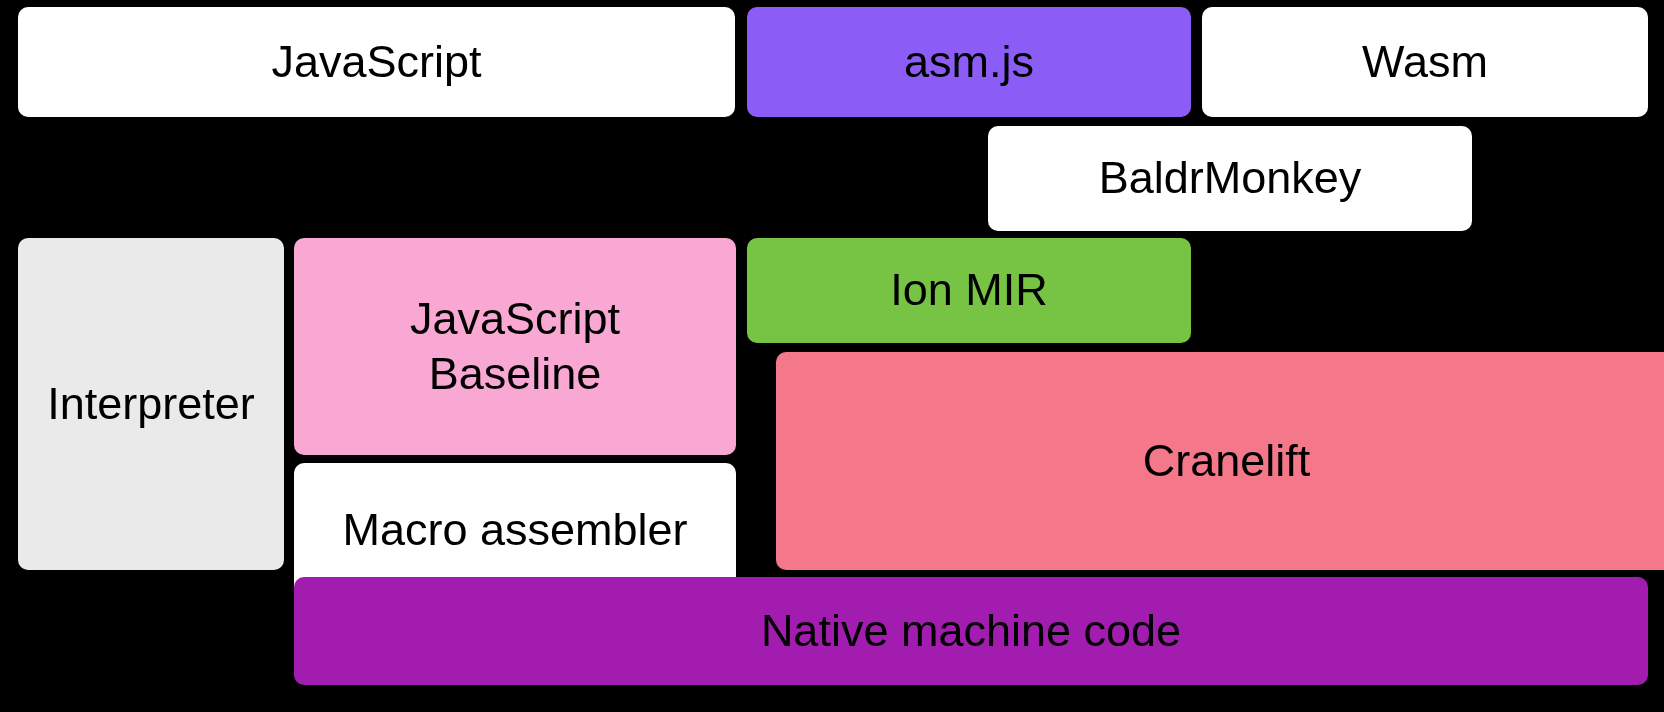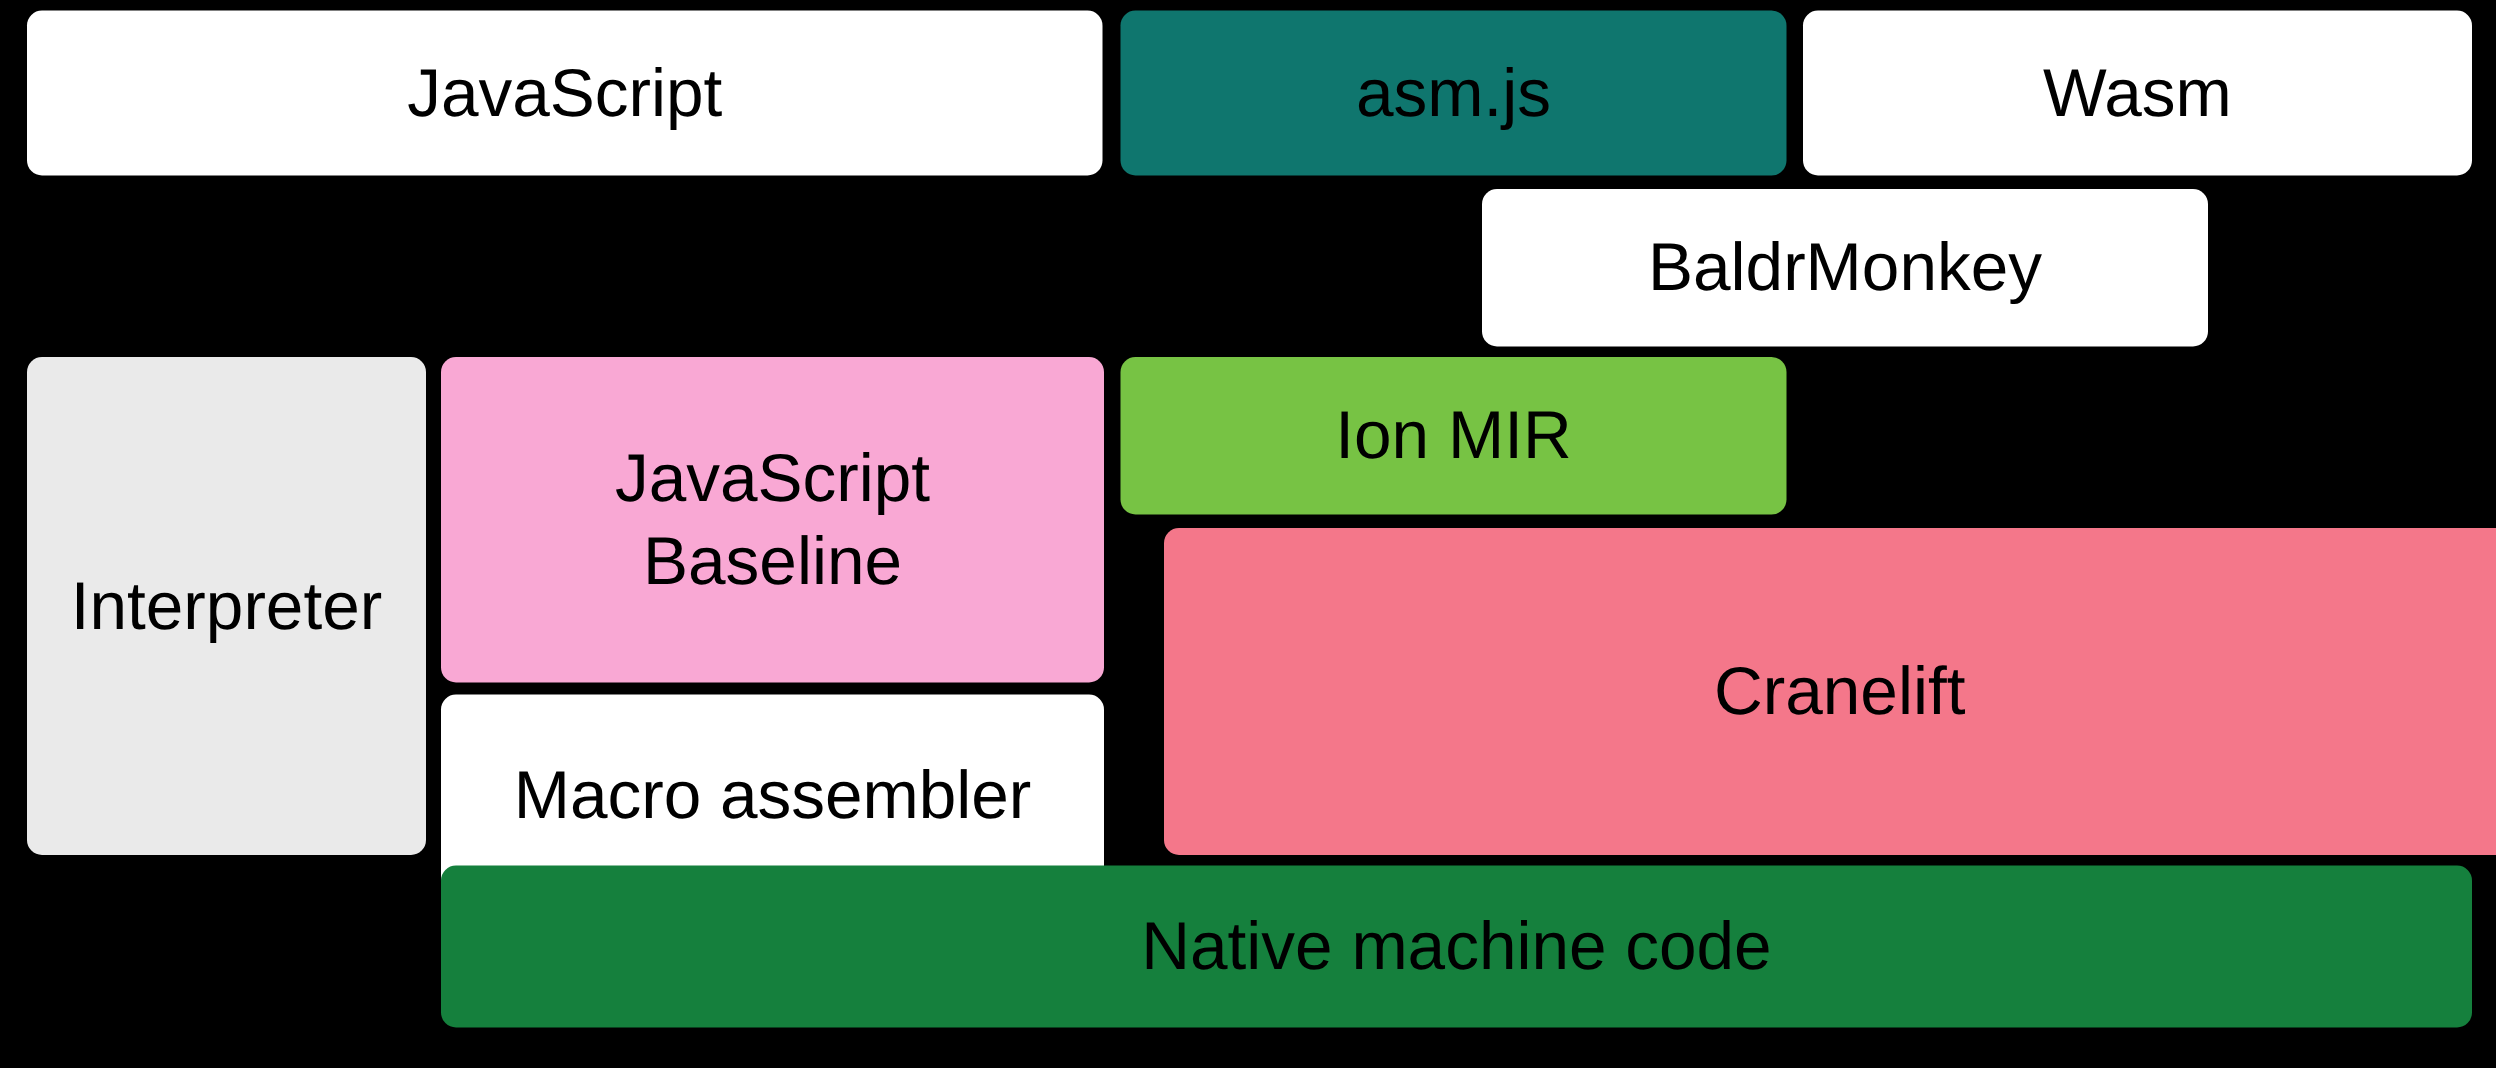--- a/index.html
+++ b/index.html
@@ -45,21 +45,21 @@
 </style>
 </head>
 <body>
 
 <div class="canvas">
 
   <div class="box b-javascript" style="background-color: rgb(255, 255, 255);">
     <span class="lbl">JavaScript</span>
   </div>
 
-  <div class="box b-asmjs" style="background-color: #0f766e;">
+  <div class="box b-asmjs" style="background-color: #8b5cf6;">
     <span class="lbl">asm.js</span>
   </div>
 
   <div class="box b-wasm" style="background-color: rgb(255, 255, 255);">
     <span class="lbl">Wasm</span>
   </div>
 
 
   <div class="box b-baldrmonkey" style="background-color: rgb(255, 255, 255);">
     <span class="lbl">BaldrMonkey</span>
@@ -78,17 +78,17 @@
   </div>
 
   <div class="box b-cranelift" style="background-color: rgb(244, 119, 138);">
     <span class="lbl">Cranelift</span>
   </div>
 
   <div class="box b-macroassembler" style="background-color: rgb(255, 255, 255);">
     <span class="lbl">Macro assembler</span>
   </div>
 
-  <div class="box b-native" style="background-color: #15803d;">
+  <div class="box b-native" style="background-color: #a21caf;">
     <span class="lbl">Native machine code</span>
   </div>
 
 </div>
 
 </body></html>

